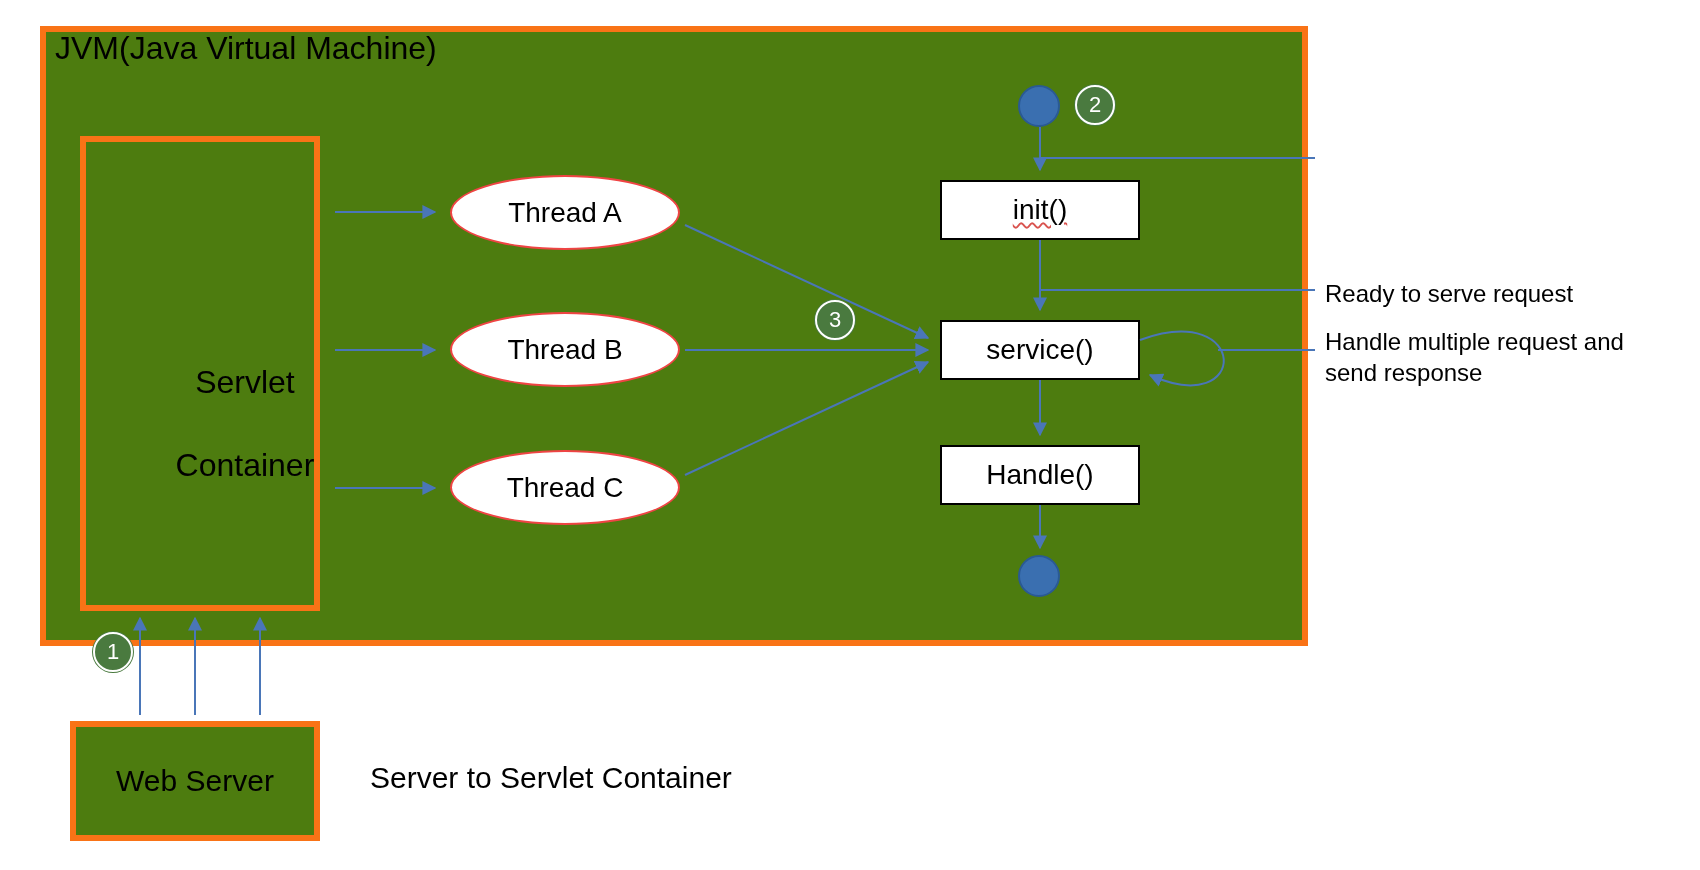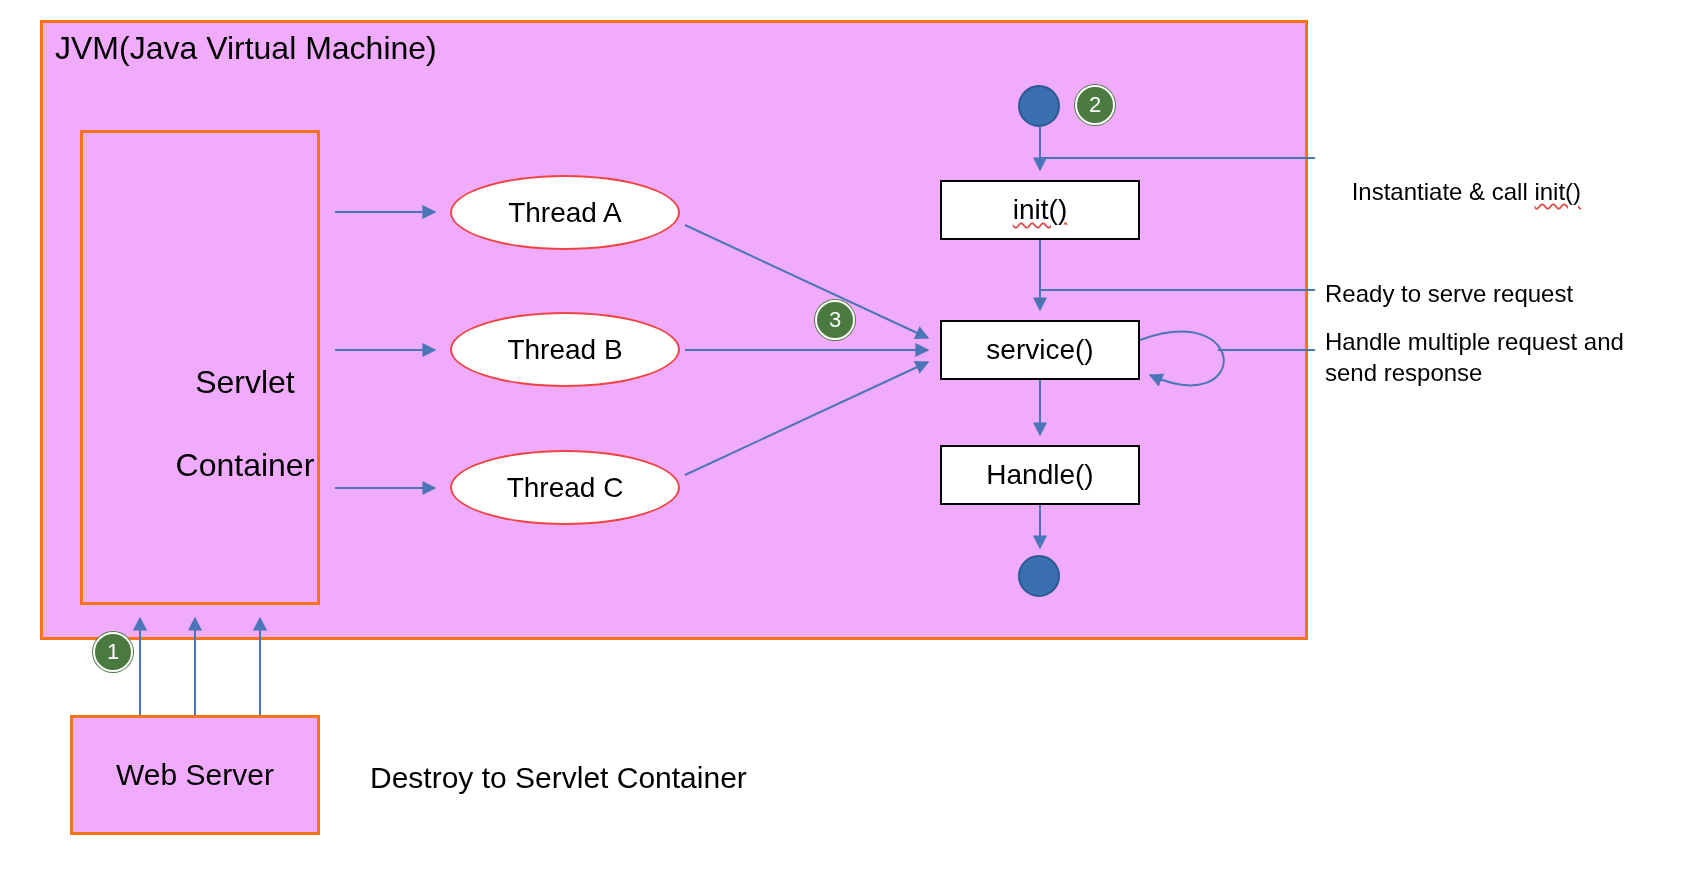--- a/index.html
+++ b/index.html
@@ -11,23 +11,24 @@
     font-family: "Segoe UI", "Malgun Gothic", Arial, sans-serif;
     color: #000;
   }
   .stage {
     position: relative;
     width: 1700px;
     height: 870px;
   }
   .box {
     position: absolute;
-    border: 3px solid #f97316;
-    background: #f0abfc;
+    border: 6px solid #f97316;
+    background: #4d7c0f;
     box-sizing: border-box;
+    margin-top: 6px;
   }
   .label {
     position: absolute;
     font-size: 28px;
     line-height: 1.3;
     color: #000;
     white-space: pre;
   }
   .label-big {
     font-size: 32px;
@@ -136,26 +137,23 @@
   <div class="circle-green" style="left:1075px; top:85px;">
       <span>2</span>
     </div>
   <div class="circle-green" style="left:815px; top:300px;">
       <span>3</span>
     </div>
 
   <div class="box" style="left:70px; top:715px; width:250px; height:120px; display:flex; align-items:center; justify-content:center;">
     <span class="label-big" style="position:static; font-size:30px;">Web Server</span>
   </div>
-  <div class="label label-big" style="left:370px; top:758px; font-size:30px;">Destroy to Servlet Container</div>
+  <div class="label label-big" style="left:370px; top:758px; font-size:30px;">Server to Servlet Container</div>
 
 
-  <div class="label" style="left:1325px; top:145px; font-size:24px;">
-    <span>Instantiate &amp; call </span><span class="spell-err">init()</span>
-  </div>
 
   <div class="label" style="left:1325px; top:278px; font-size:24px;">Ready to serve request</div>
 
   <div class="label" style="left:1325px; top:326px; font-size:24px; white-space:normal; width:340px;">
     <span>Handle multiple request and</span><br>
     <span>send response</span>
   </div>
 
   <svg class="lines" viewBox="0 0 1700 870">
     <defs>

